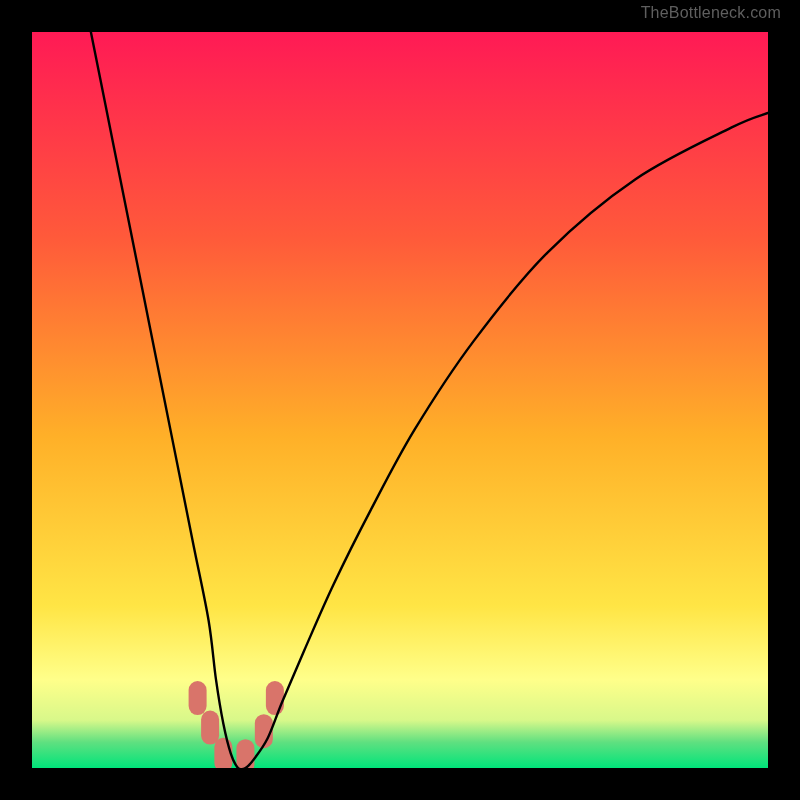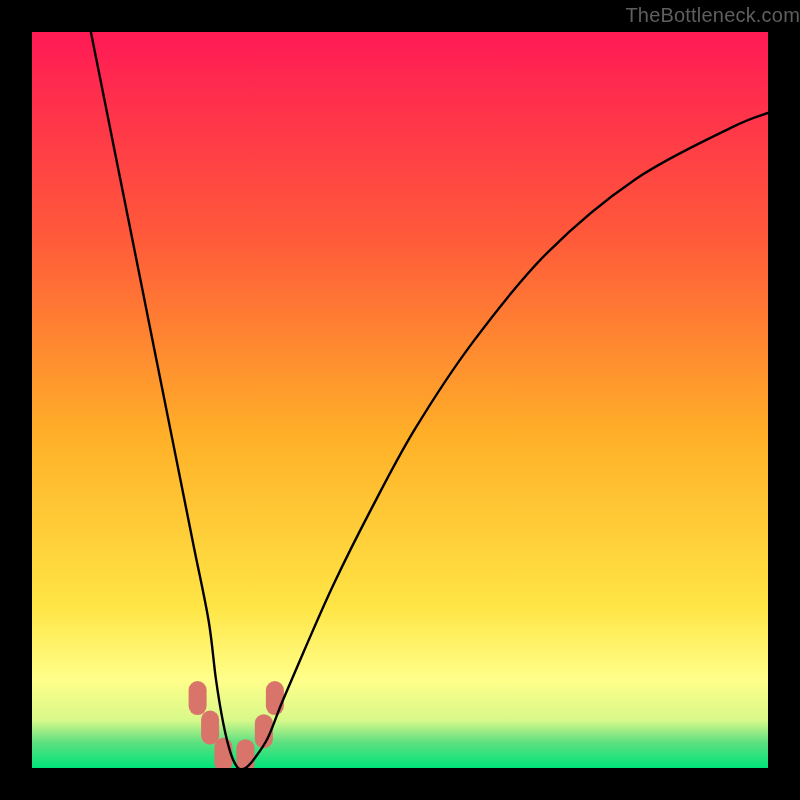--- a/index.html
+++ b/index.html
@@ -12,23 +12,23 @@
   }
   .frame {
     width: 800px;
     height: 800px;
     background: #000;
     position: relative;
   }
   .watermark {
     position: absolute;
     top: 4px;
-    right: 0;
+    right: 19px;
     color: #5f5f5f;
-    font-size: 20px;
+    font-size: 16px;
     letter-spacing: 0.2px;
     z-index: 10;
   }
   .chart-area {
     position: absolute;
     left: 32px;
     top: 32px;
     width: 736px;
     height: 736px;
   }

